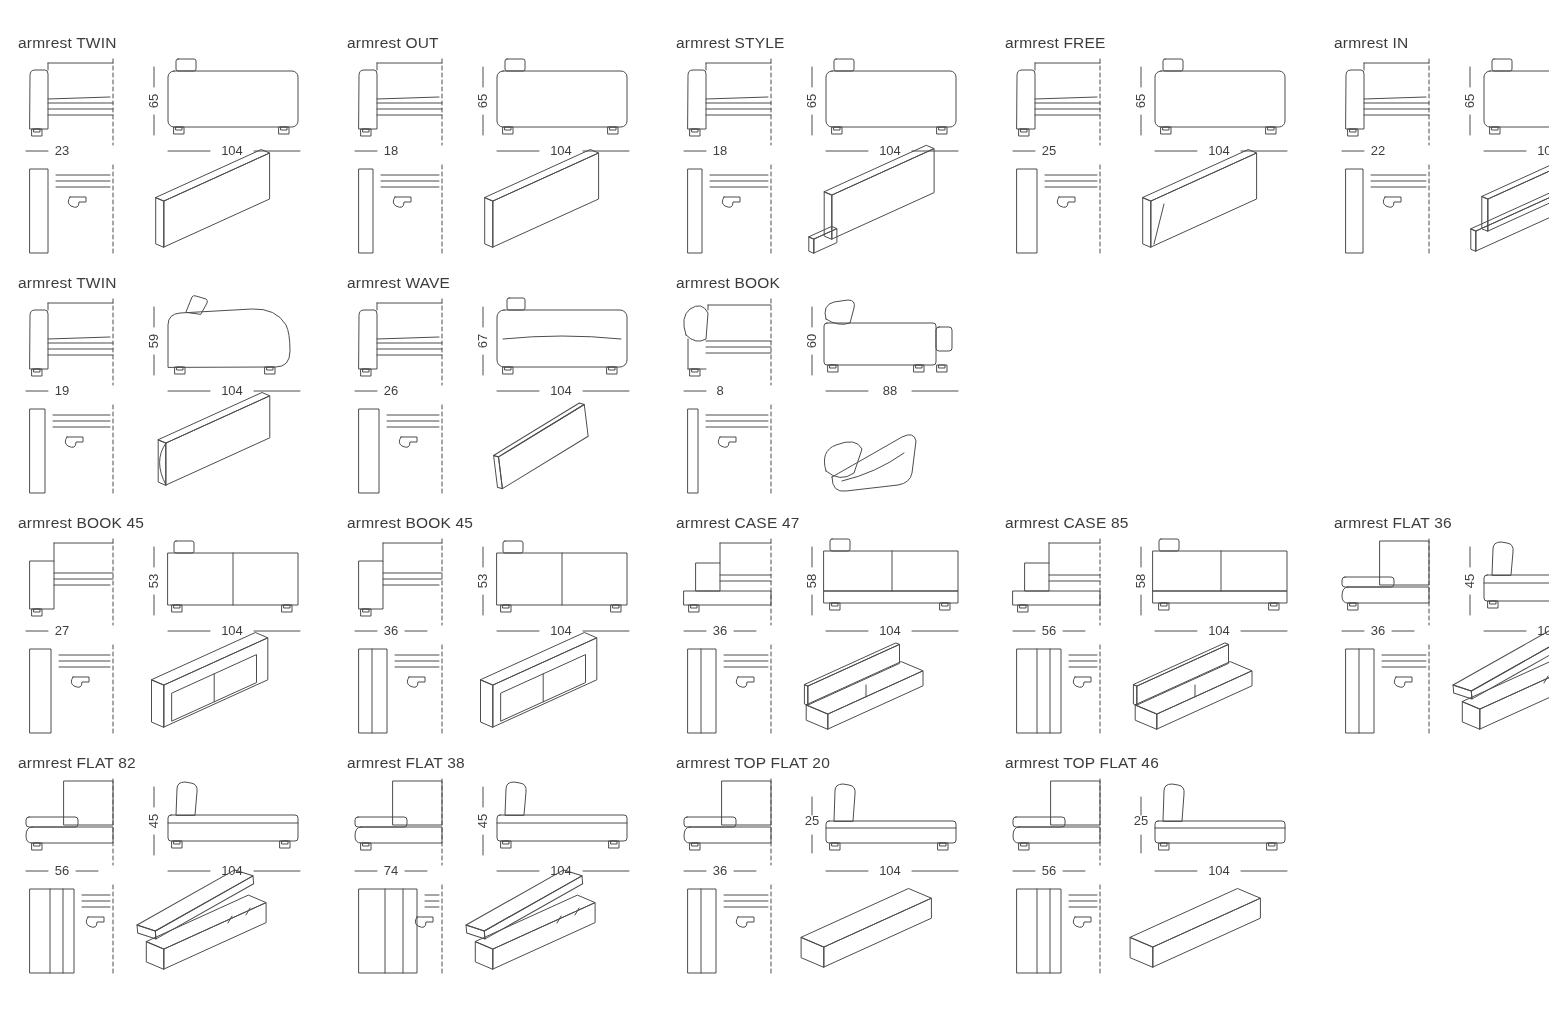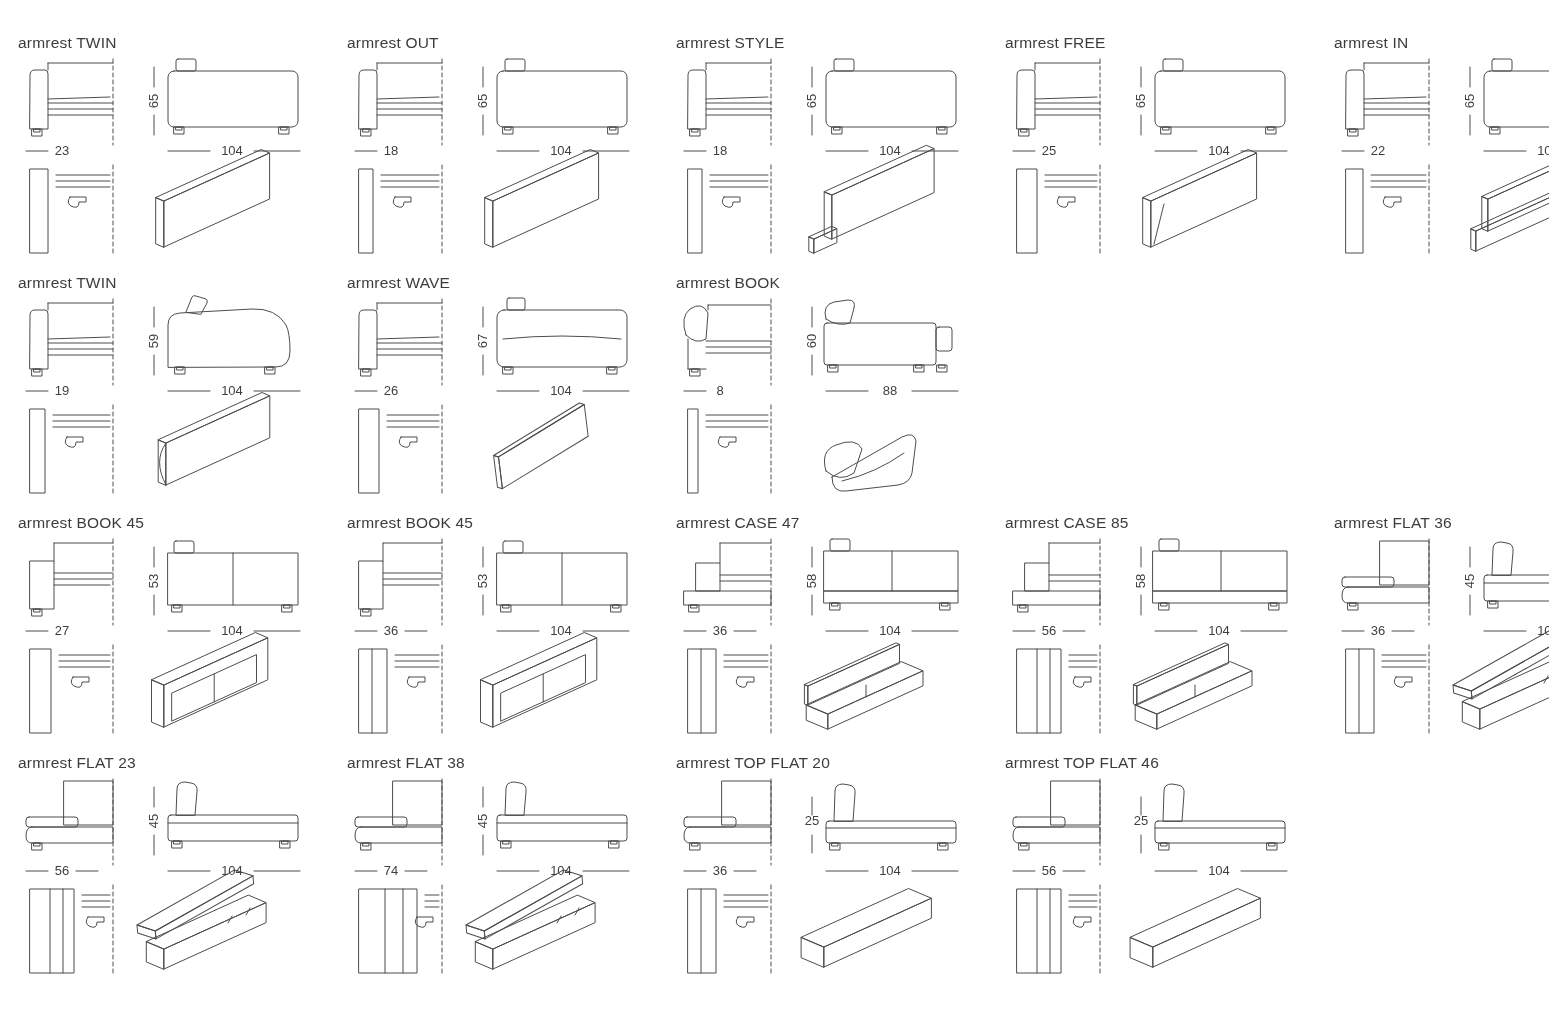--- a/index.html
+++ b/index.html
@@ -696,21 +696,21 @@
             <text x="140" y="48" text-anchor="middle" transform="rotate(-90 140 48)">45</text>
             <line x1="150" y1="98" x2="192" y2="98"></line>
             <text x="214" y="102" text-anchor="middle">104</text>
             <line x1="236" y1="98" x2="282" y2="98"></line>
           </g>
         </svg>
   </div>
     </div>
     <div class="row">
       <div class="cell">
-    <div class="title">armrest FLAT 23</div>
+    <div class="title">armrest FLAT 82</div>
     <svg class="drawing" viewBox="0 0 304 208">
           <g>
             <line x1="95" y1="6" x2="95" y2="92" class="dash"></line>
             <rect x="46" y="8" width="49" height="44" rx="0"></rect>
             <rect x="8" y="44" width="52" height="10" rx="3"></rect>
             <path d="M14,54 H95 V70 H14 Q8,70 8,63 Q8,54 14,54 Z"></path>
             <rect x="14" y="70" width="10" height="7" rx="0"></rect>
             <rect x="16" y="70" width="6" height="3" rx="0"></rect>
           </g>
           <g>

